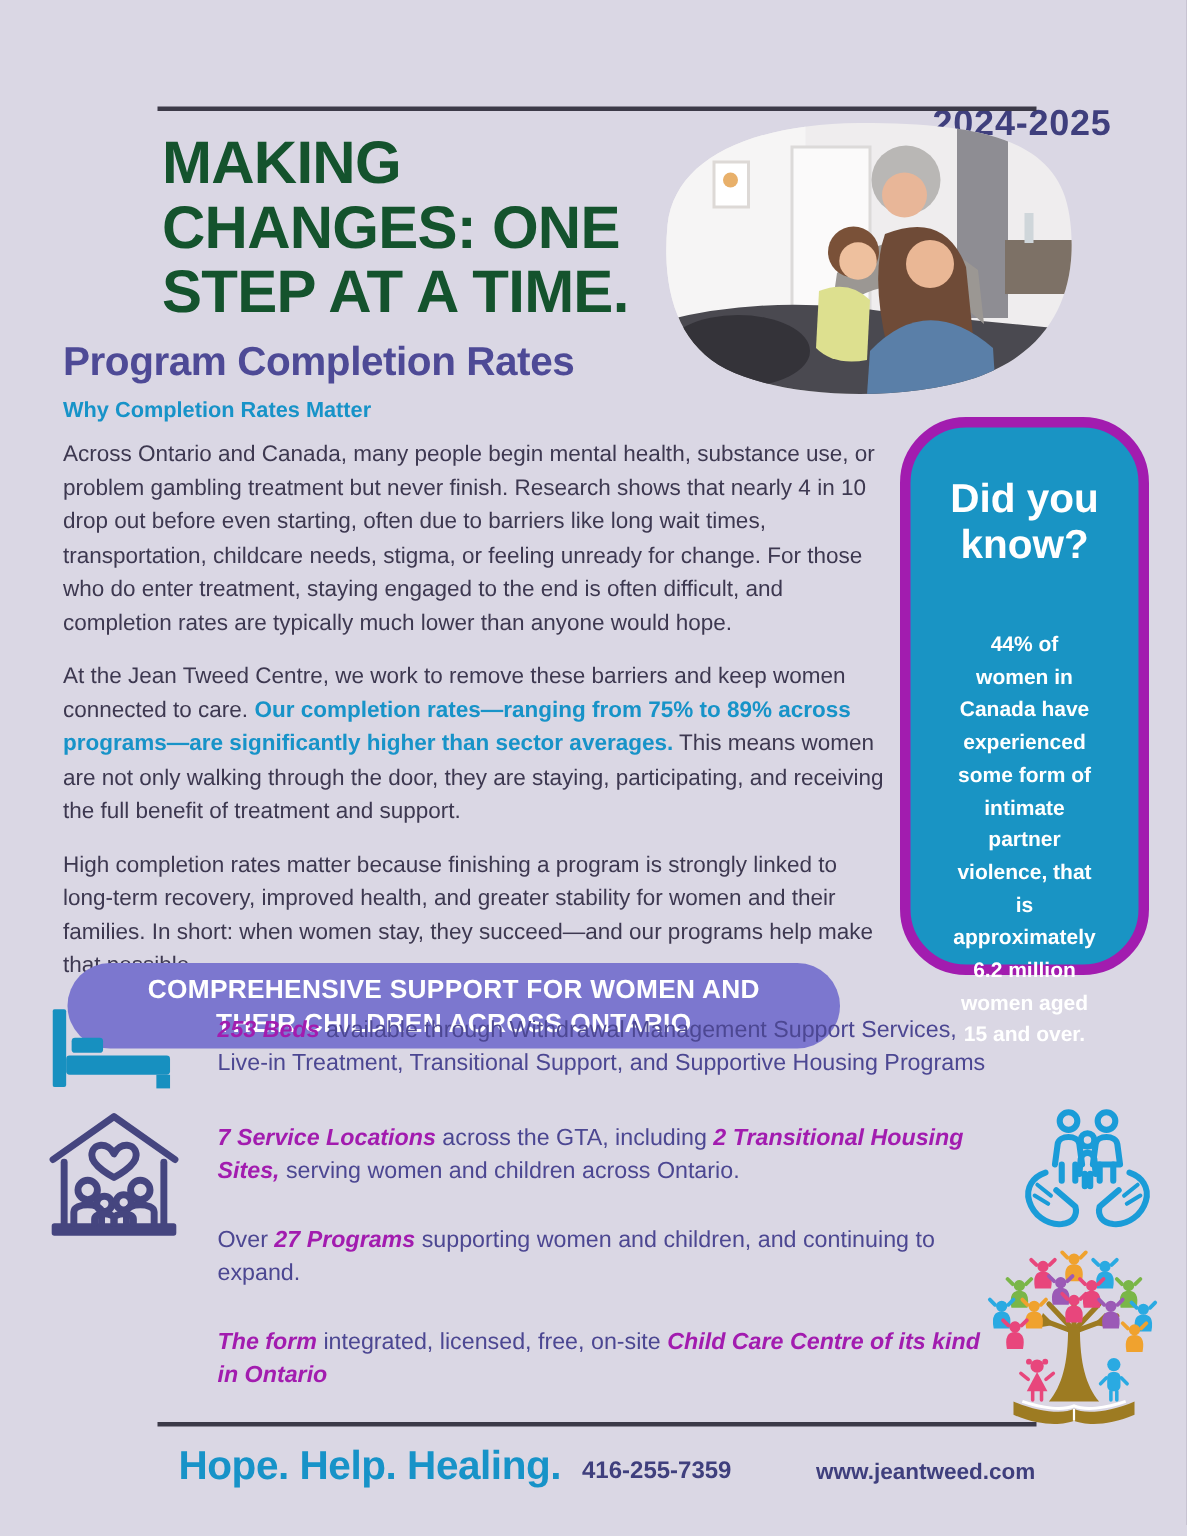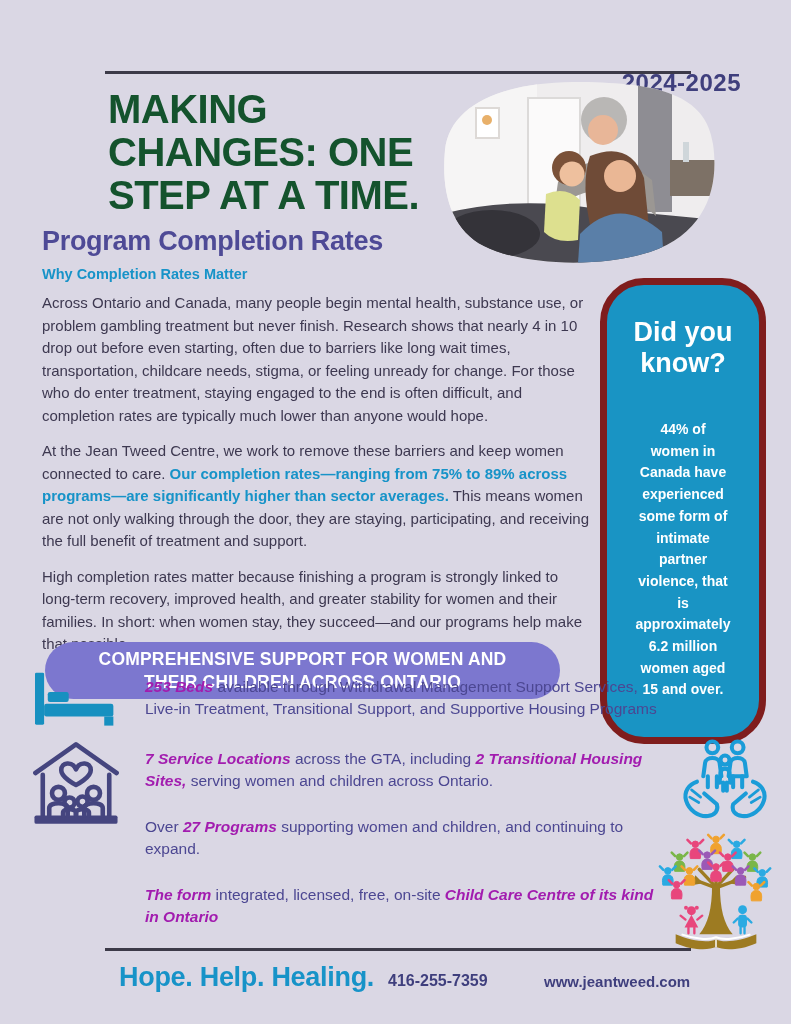--- a/index.html
+++ b/index.html
@@ -14,22 +14,22 @@
   .rule-top{top:71px;}
   .rule-bottom{top:948px;}
   .hero-title{position:absolute; left:108px; top:88px; color:#14532d; font-weight:800; font-size:40px; line-height:1.08; letter-spacing:-.5px;}
   .photo-blob{position:absolute; left:442px; top:82px; width:275px; height:181px;}
   .section-heading{position:absolute; left:42px; top:226px; font-size:27px; font-weight:bold; color:#4e4a96; letter-spacing:-.3px;}
   .content{position:absolute; left:42px; top:266px; width:548px;}
   .content h4{margin:0 0 10px 0; font-size:14.5px; font-weight:bold; color:#1793c8;}
   .content p{margin:0 0 13px 0; font-size:15px; line-height:1.5; color:#3d3850;}
   .hl{color:#1793c8; font-weight:bold;}
   .dyk{
-    position:absolute; left:600px; top:278px; width:166px; height:466px; box-sizing:border-box;
-    background:#1994c4; border:7px solid #7f1d1d; border-radius:44px;
+    position:absolute; left:600px; top:278px; width:166px; height:372px; box-sizing:border-box;
+    background:#1994c4; border:7px solid #a21caf; border-radius:44px;
     color:#ffffff; text-align:center;
   }
   .dyk-title{font-size:27px; font-weight:800; line-height:1.15; margin-top:32px;}
   .dyk-body{font-size:14px; font-weight:bold; line-height:1.55; padding:0 28px; margin-top:40px;}
   .banner{
     position:absolute; left:45px; top:594px; width:515px; height:57px; box-sizing:border-box;
     background:#7c77cf; border-radius:29px; color:#fff; font-weight:800; font-size:17.5px;
     display:flex; align-items:center; justify-content:center; text-align:center; padding:12px 28px; line-height:1.28;
     letter-spacing:.2px;
     margin-top:48px;

